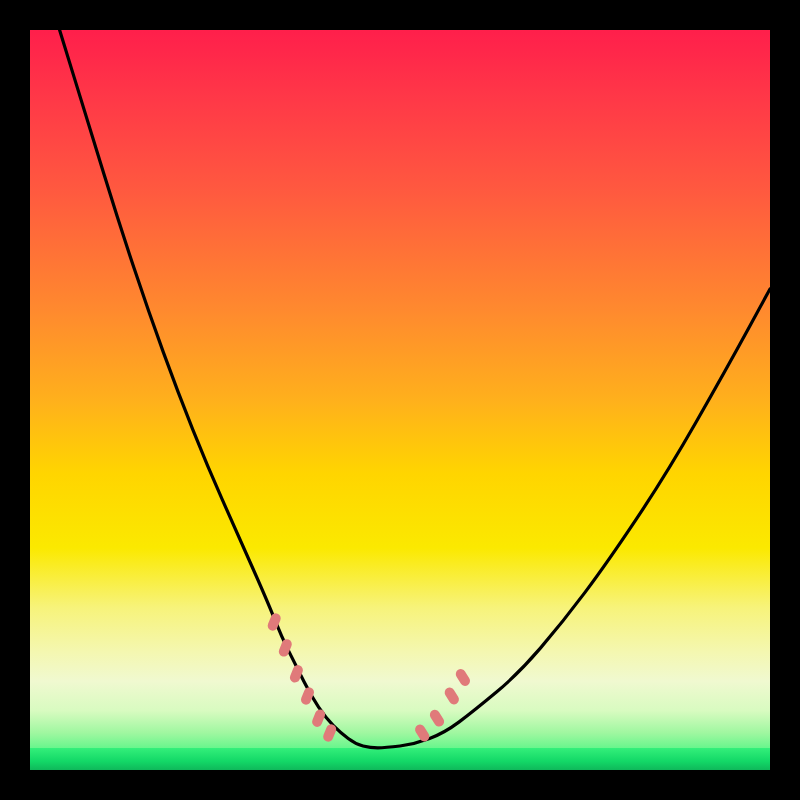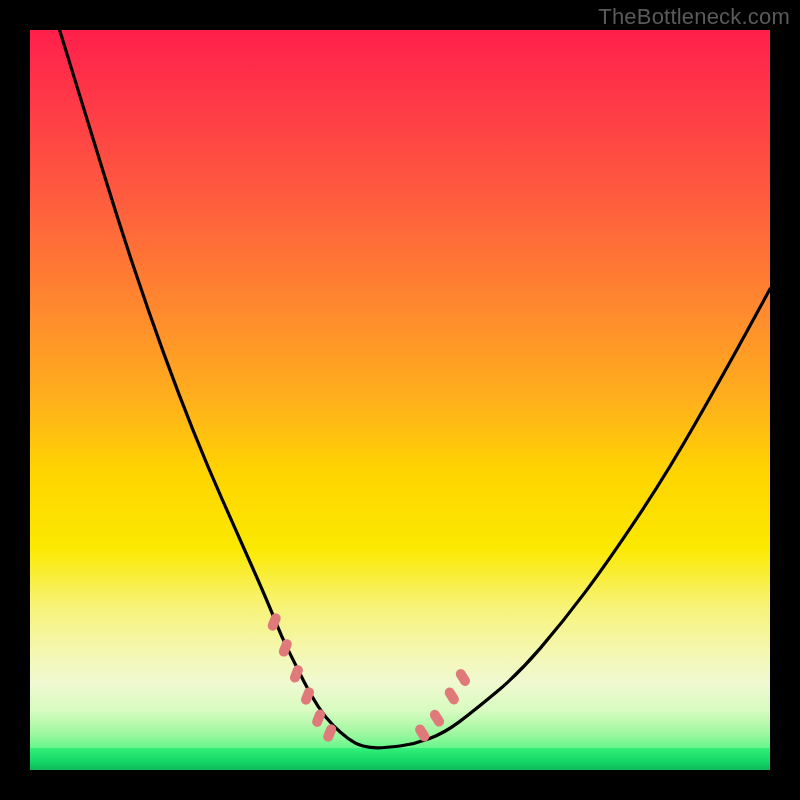--- a/index.html
+++ b/index.html
@@ -61,21 +61,20 @@
   svg.curve {
     position: absolute;
     left: 0; top: 0;
     width: 740px; height: 740px;
   }
 </style>
 </head>
 <body>
 
 <div class="frame">
-  <div class="watermark">TheBottleneck.com</div>
 
   <div class="plot">
     <div class="green-band"></div>
 
     <svg class="curve" viewBox="0 0 740 740" preserveAspectRatio="none">
       <path d="M 29.6 0.0 Q 29.6 0.0 44.4 48.1 Q 59.2 96.2 74.0 144.3 Q 88.8 192.4 103.6 236.8 Q 118.4 281.2 133.2 321.9 Q 148.0 362.6 162.8 399.6 Q 177.6 436.6 192.4 469.9 Q 207.2 503.2 222.0 536.5 Q 236.8 569.8 244.2 588.3 Q 251.6 606.8 259.0 621.6 Q 266.4 636.4 273.8 651.2 Q 281.2 666.0 288.6 677.1 Q 296.0 688.2 303.4 695.6 Q 310.8 703.0 318.2 708.5 Q 325.6 714.1 333.0 716.0 Q 340.4 717.8 347.8 717.8 Q 355.2 717.8 370.0 716.0 Q 384.8 714.1 399.6 708.5 Q 414.4 703.0 429.2 691.9 Q 444.0 680.8 466.2 662.3 Q 488.4 643.8 510.6 617.9 Q 532.8 592.0 555.0 562.4 Q 577.2 532.8 606.8 488.4 Q 636.4 444.0 666.0 392.2 Q 695.6 340.4 717.8 299.7 T 740.0 259.0" id="mainPath" fill="none" stroke="#000000" stroke-width="3.2" stroke-linecap="round" stroke-linejoin="round"></path>
       <g id="markerGroup">
           <rect x="235.2" y="587.0" width="18" height="10" rx="5" fill="#e07a7a" transform="rotate(-68 244.2 592.0)"></rect>
           <rect x="246.3" y="612.9" width="18" height="10" rx="5" fill="#e07a7a" transform="rotate(-68 255.3 617.9)"></rect>
           <rect x="257.4" y="638.8" width="18" height="10" rx="5" fill="#e07a7a" transform="rotate(-68 266.4 643.8)"></rect>

